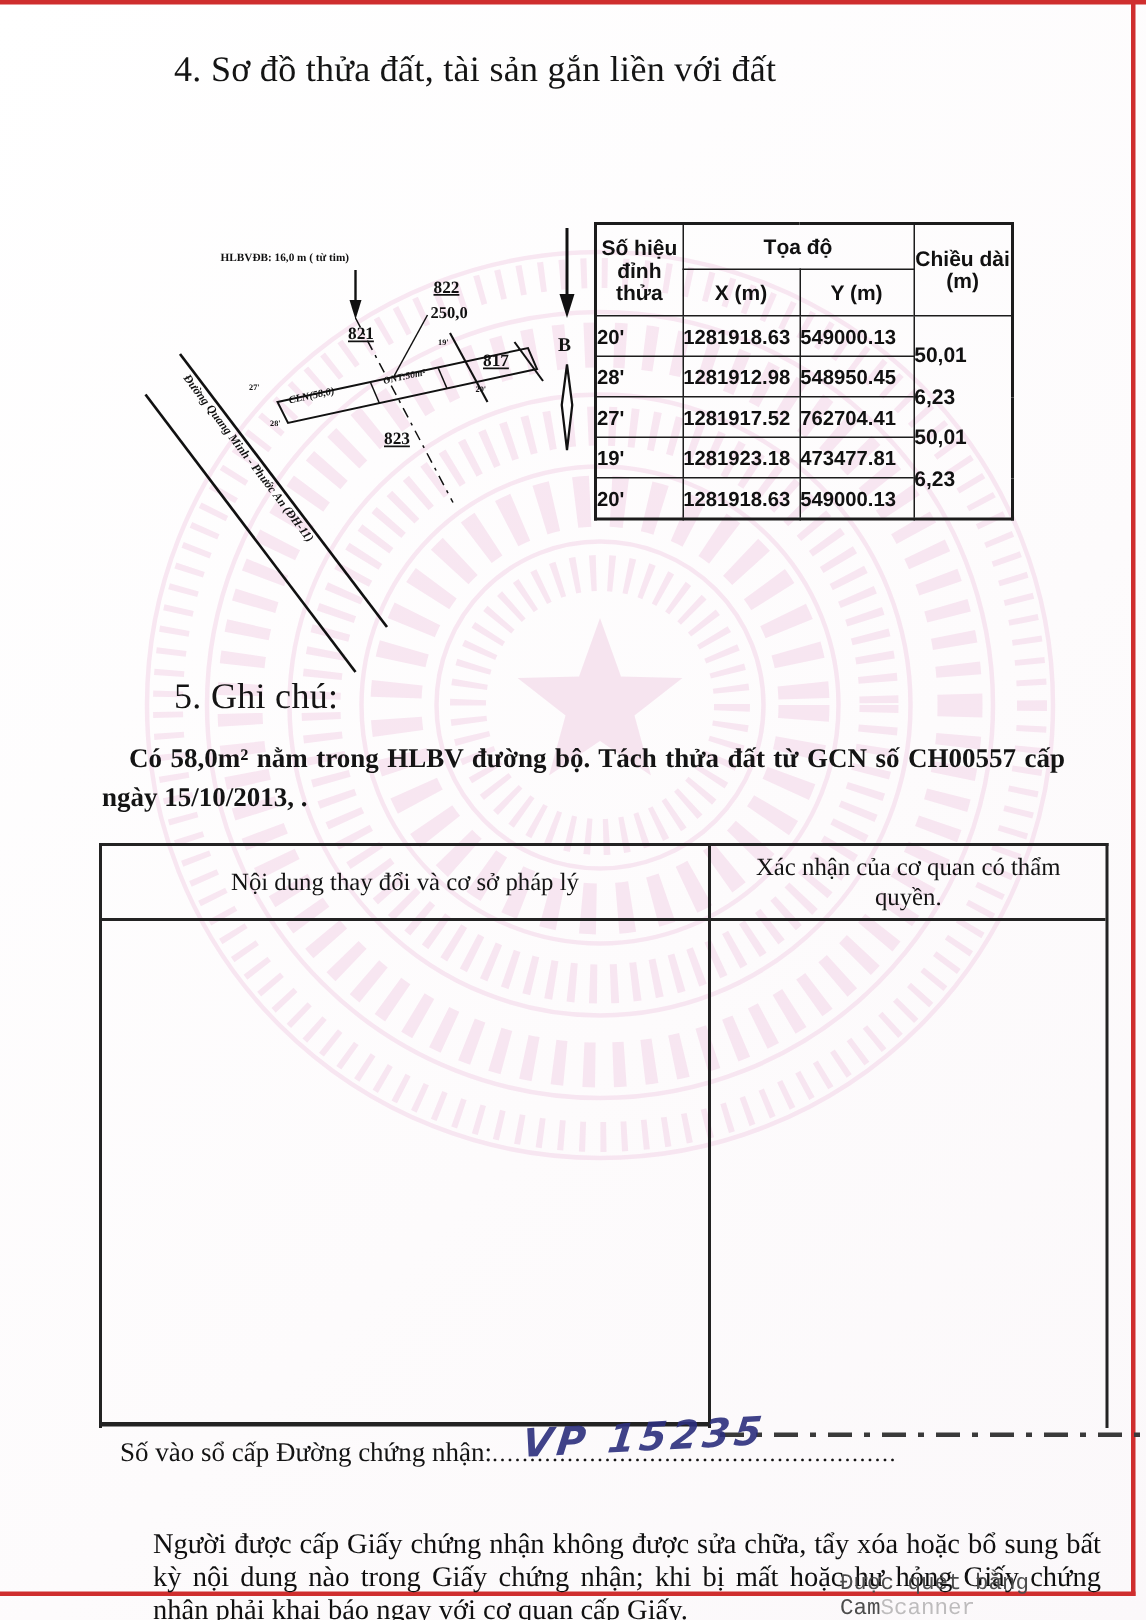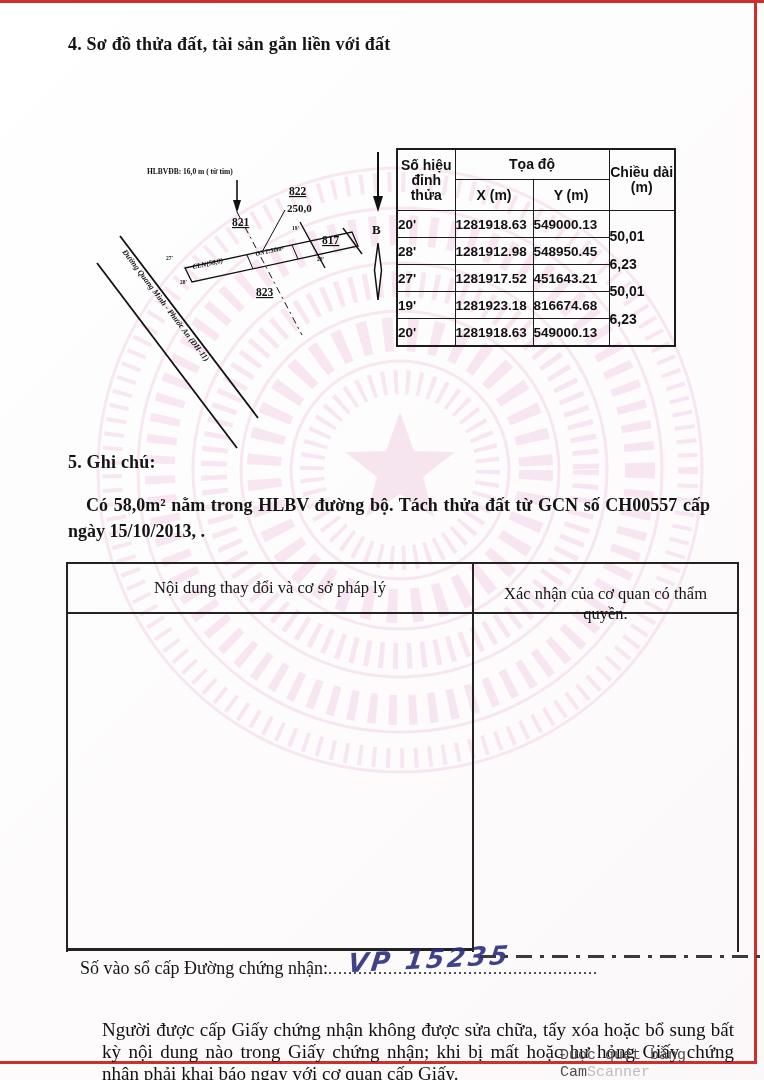--- a/index.html
+++ b/index.html
@@ -7,21 +7,21 @@
         background:linear-gradient(135deg,#ffffff 0%,#fdfbfc 60%,#fbf8fa 100%);
         font-family:"Liberation Serif", serif;color:#141414;}
   
   .red-top{position:absolute;left:0;top:0;width:764px;height:3px;background:#cf2e2e;}
   .red-right{position:absolute;right:7px;top:0;width:3px;height:1064px;background:#cf2e2e;}
   .red-bottom{position:absolute;left:0;top:1061px;width:757px;height:3px;background:#cf2e2e;}
   
   .emblem{position:absolute;left:60px;top:120px;opacity:.45;z-index:0;pointer-events:none;}
   .content{position:absolute;inset:0;z-index:1;}
   
-  .sec-title{position:absolute;font-weight:bold;font-size:18px;letter-spacing:.2px;}
+  .sec-title{position:absolute;font-weight:normal;font-size:24px;letter-spacing:.2px;margin-left:48px;}
   .t4{left:68px;top:34px;}
   .t5{left:68px;top:452px;}
   .t6{left:68px;top:536px;}
   .note-body{position:absolute;left:68px;top:474px;width:642px;font-size:18px;line-height:26px;
              text-align:justify;text-indent:18px;font-weight:bold;}
   
   .diagram{position:absolute;left:80px;top:140px;width:320px;height:335px;}
   
   .coord{position:absolute;left:396px;top:148px;border-collapse:collapse;
          font-family:"Liberation Sans", sans-serif;font-weight:bold;color:#111;}
@@ -37,21 +37,21 @@
   .len-cell{position:relative;}
   .len-cell span{position:absolute;left:0;width:100%;transform:translateY(-50%);font-size:14px;}
   
   .chg{position:absolute;left:66px;top:562px;width:669px;height:388px;
        border-left:2px solid #232323;border-top:2px solid #232323;border-right:2px solid #232323;font-family:Liberation Serif, serif;}
   .chg-divider{position:absolute;left:404px;top:0;bottom:0;width:2px;background:#232323;}
   .chg-head-sep{position:absolute;left:0;top:48px;width:100%;height:2px;background:#232323;}
   .chg-h1{position:absolute;left:0;top:0;width:404px;height:48px;display:flex;align-items:center;
           justify-content:center;font-size:16.5px;}
   .chg-h2{position:absolute;left:406px;top:0;right:0;height:48px;display:flex;align-items:center;
-          justify-content:center;text-align:center;font-size:16.5px;line-height:20px;padding:0 10px;margin-top:16px;}
+          justify-content:center;text-align:center;font-size:16.5px;line-height:20px;padding:0 10px;}
   .chg-bottom-solid{position:absolute;left:66px;top:948px;width:406px;height:2.5px;background:#232323;}
   .chg-bottom-dash{position:absolute;left:480px;top:955px;width:282px;height:2.5px;
        background:repeating-linear-gradient(90deg,#3a3a3a 0 16px,transparent 16px 24px,#3a3a3a 24px 28px,transparent 28px 36px);}
   
   .registry{position:absolute;left:80px;top:958px;font-size:18px;white-space:nowrap;}
   .registry .dots{letter-spacing:1px;font-size:16px;}
   .handwriting{position:absolute;left:268px;top:-14px;font-size:26px;font-style:italic;
                font-family:"DejaVu Sans", sans-serif;color:#2c2f7d;letter-spacing:3px;
                transform:rotate(-3deg) skewX(-10deg);font-weight:bold;opacity:.9;}
   
@@ -163,26 +163,26 @@
         </td>
       </tr>
       <tr>
         <td>28'</td>
         <td>1281912.98</td>
         <td>548950.45</td>
       </tr>
       <tr>
         <td>27'</td>
         <td>1281917.52</td>
-        <td>451643.21</td>
+        <td>762704.41</td>
       </tr>
       <tr>
         <td>19'</td>
         <td>1281923.18</td>
-        <td>816674.68</td>
+        <td>473477.81</td>
       </tr>
       <tr>
         <td>20'</td>
         <td>1281918.63</td>
         <td>549000.13</td>
       </tr>
     </tbody>
       </table>
 
     <div class="sec-title t5">5. Ghi chú:</div>

